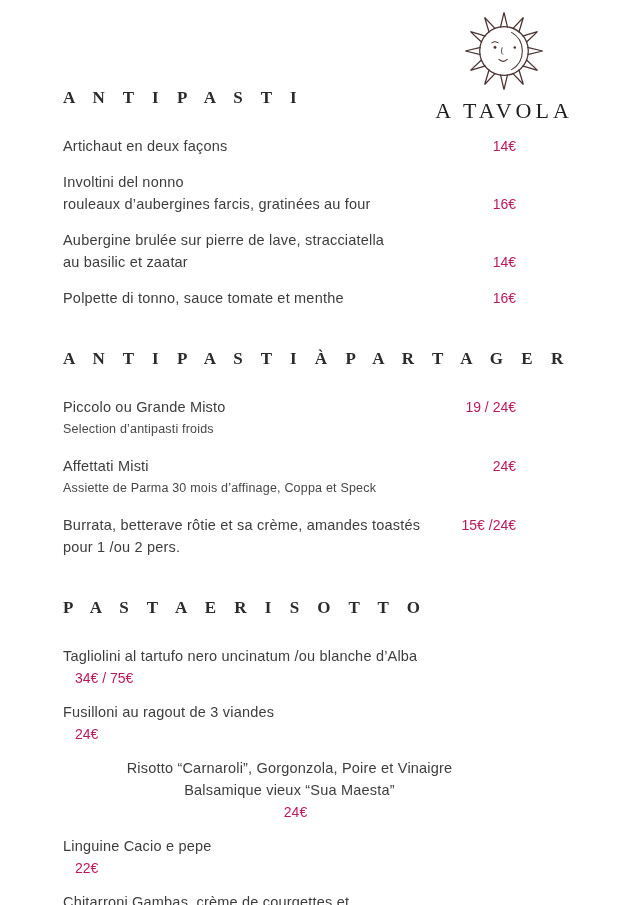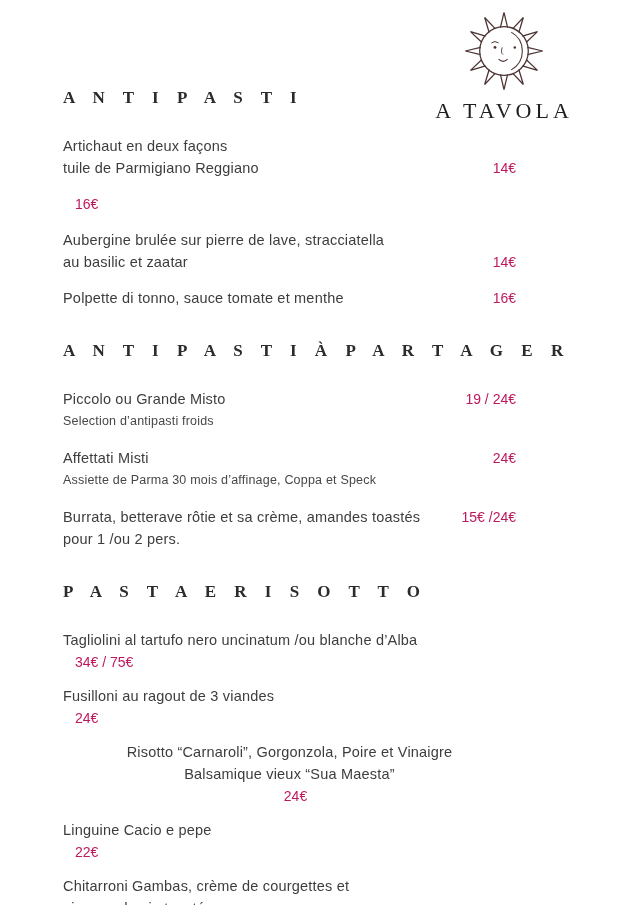--- a/index.html
+++ b/index.html
@@ -29,21 +29,21 @@
     position:absolute; left:63px; right:76px; top:88px;
   }
   h2.section-title {
     font-family:"Liberation Serif", serif;
     font-size:17px; font-weight:700;
     letter-spacing:7px;
     color:#2b2b2b;
     margin:0 0 27px 0;
     white-space:nowrap;
   }
-  .section + .section h2.section-title { margin-top:32px; }
+  .section + .section h2.section-title { margin-top:40px; }
   .item {
     display:flex; justify-content:space-between;
     margin-bottom:15px;
   }
   .va-bottom { align-items:flex-end; }
   .va-top    { align-items:flex-start; }
   .va-center { align-items:center;text-align:center; }
   .nm { font-size:14.5px; line-height:22px; letter-spacing:0.2px; }
   .nm .sub {
     font-size:12.5px; line-height:19px; color:#474747;
@@ -92,26 +92,29 @@
   </div>
 
   <div class="content">
 
     <div class="section s1">
       <h2 class="section-title">A N T I P A S T I</h2>
 
       <div class="item va-bottom">
         <div class="nm">
           <div>Artichaut en deux façons</div>
-          <div>tuile de Parmigiano Reggiano</div>
         </div>
         <div class="price">14€</div>
       </div>
 
       <div class="item va-bottom">
+        <div class="nm">
+          <div>Involtini del nonno</div>
+          <div>rouleaux d’aubergines farcis, gratinées au four</div>
+        </div>
         <div class="price">16€</div>
       </div>
 
       <div class="item va-bottom">
         <div class="nm">
           <div>Aubergine brulée sur pierre de lave, stracciatella</div>
           <div>au basilic et zaatar</div>
         </div>
         <div class="price">14€</div>
       </div>

